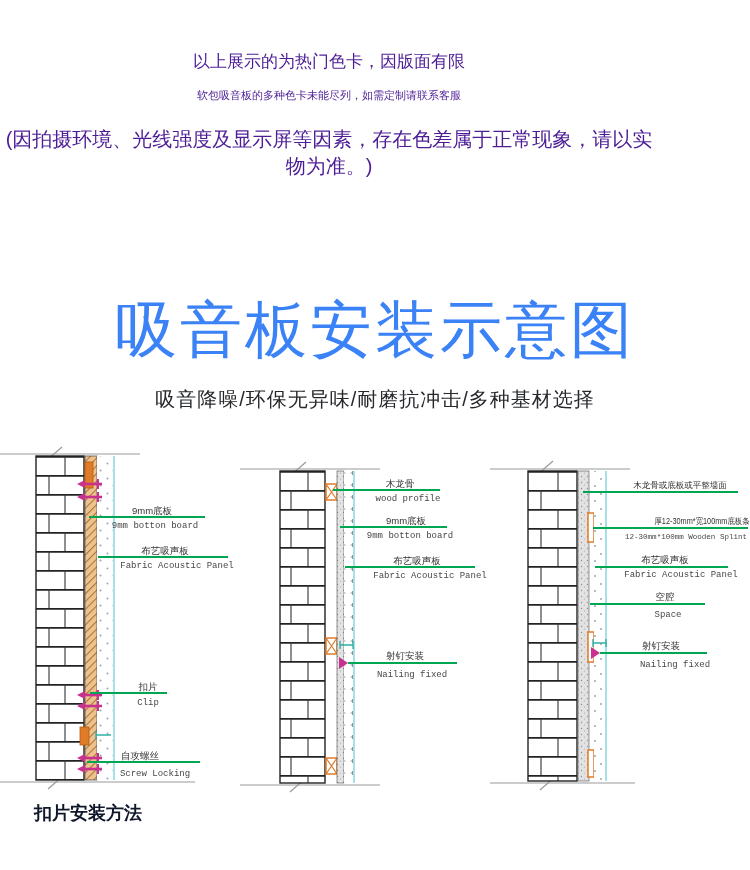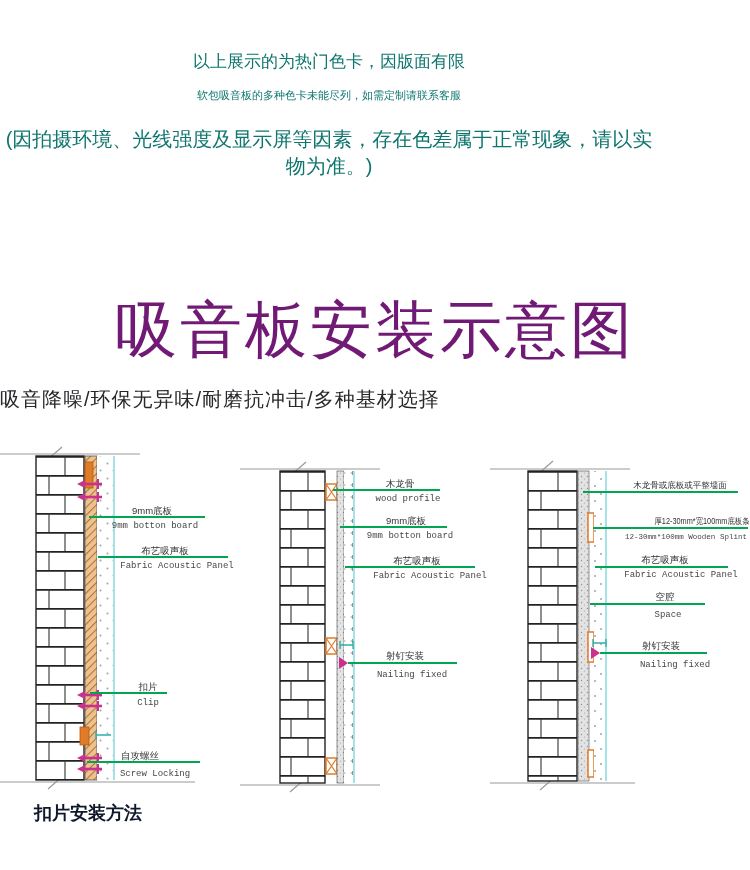--- a/index.html
+++ b/index.html
@@ -1,24 +1,24 @@
 <!DOCTYPE html>
 <html><head>
 <meta charset="utf-8">
 <style>
   html,body{margin:0;padding:0;background:#fff;}
   .page{position:relative;width:750px;height:870px;background:#ffffff;overflow:hidden;
         font-family:"Liberation Sans","DejaVu Sans",sans-serif;}
-  .notice-line{position:absolute;left:0;width:658px;text-align:center;color:#0f766e;margin:0;}
+  .notice-line{position:absolute;left:0;width:658px;text-align:center;color:#4c1d95;margin:0;}
   .notice-1{top:50px;font-size:17px;}
   .notice-2{top:88px;font-size:11px;}
   .notice-3{top:126px;font-size:20px;}
   .big-title{position:absolute;top:296px;left:0;width:750px;text-align:center;margin:0;
-             font-size:62px;font-weight:300;color:#701a75;letter-spacing:3px;line-height:1.1;}
-  .subtitle{position:absolute;top:386px;left:0;width:750px;text-align:left;
+             font-size:62px;font-weight:300;color:#3b82f6;letter-spacing:3px;line-height:1.1;}
+  .subtitle{position:absolute;top:386px;left:0;width:750px;text-align:center;
             font-size:20px;color:#26282b;letter-spacing:1px;}
   .diagram{position:absolute;top:445px;}
   .d1{left:0;}
   .d2{left:240px;}
   .d3{left:490px;}
   .caption{position:absolute;top:801px;font-size:18px;font-weight:bold;color:#0f172a;text-align:center;}
   .cap1{left:18px;width:140px;}
   .cap2{left:259px;width:140px;}
   .cap3{left:499px;width:160px;}
   text.cn{font-family:"Liberation Sans","DejaVu Sans",sans-serif;font-size:9.5px;fill:#333;}

